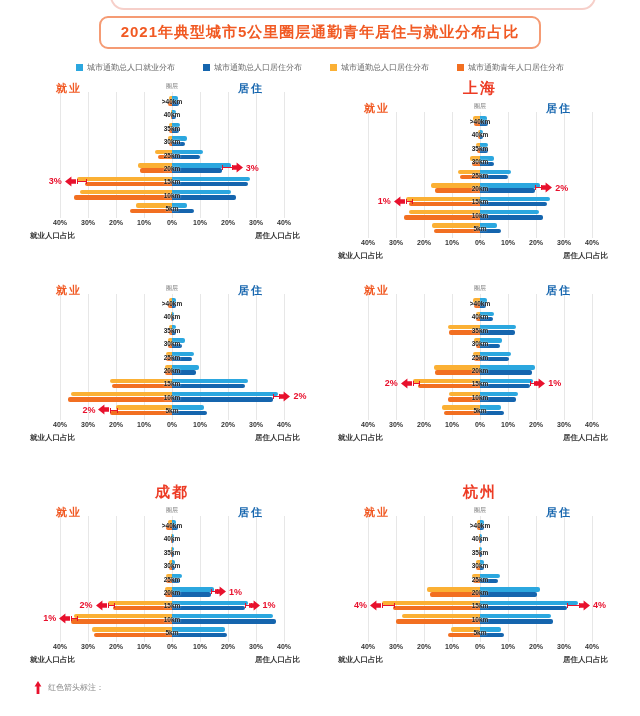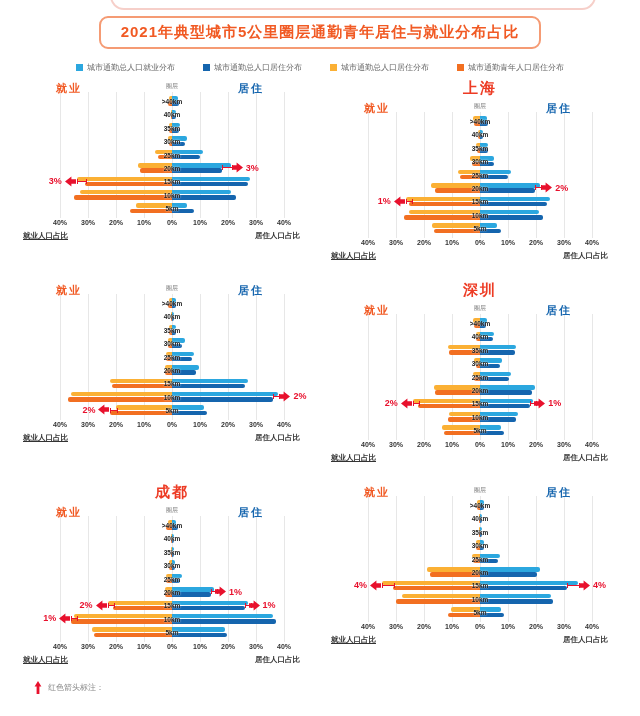--- a/index.html
+++ b/index.html
@@ -36,21 +36,21 @@
   .gridline{position:absolute;top:13px;height:126px;width:1px;background:var(--c-grid);}
   .bar{position:absolute;height:4.4px;}
   .bar.lft{border-radius:2px 0 0 2px;}
   .bar.rgt{border-radius:0 2px 2px 0;}
   .catlabel{
     position:absolute;width:40px;text-align:center;font-size:6.5px;font-weight:bold;color:#222;
     line-height:13.4px;z-index:3;text-shadow:0 0 2px rgba(255,255,255,.95);
   }
   .tick{position:absolute;top:140px;transform:translateX(-50%);font-size:7px;font-weight:600;color:#333;}
   .caption{position:absolute;top:152px;font-size:7.5px;font-weight:600;color:#333;}
-  .caption.cap-l{left:1px;text-decoration:underline;}
+  .caption.cap-l{left:8px;}
   .caption.cap-r{left:190px;width:88px;text-align:right;}
   .errbar{position:absolute;height:5px;border-left:1.2px solid var(--c-red);border-right:1.2px solid var(--c-red);z-index:4;}
   .errbar::before{content:'';position:absolute;left:0;right:0;top:50%;height:1.2px;margin-top:-0.6px;background:var(--c-red);}
   .ann-arrow{position:absolute;width:11px;height:11px;z-index:5;line-height:0;}
   .ann-label{position:absolute;font-size:9px;font-weight:bold;color:var(--c-red);z-index:5;line-height:12px;white-space:nowrap;}
   .note{display:flex;align-items:center;gap:6px;margin:12px 0 0 34px;font-size:8px;color:#999;}
   .note .txt{white-space:nowrap;}
 </style>
 </head>
 <body>
@@ -320,21 +320,20 @@
         <div class="tick" style="left: 150px;">0%</div>
         <div class="tick" style="left: 178px;">10%</div>
         <div class="tick" style="left: 206px;">20%</div>
         <div class="tick" style="left: 234px;">30%</div>
         <div class="tick" style="left: 262px;">40%</div>
         <div class="caption cap-l">就业人口占比</div>
         <div class="caption cap-r">居住人口占比</div>
       </div>
     </div>
     <div class="chart">
-      <div class="chart-title">深圳</div>
       <div class="plot">
         <div class="gridline" style="left: 38px;"></div>
         <div class="gridline" style="left: 66px;"></div>
         <div class="gridline" style="left: 94px;"></div>
         <div class="gridline" style="left: 122px;"></div>
         <div class="gridline" style="left: 150px;"></div>
         <div class="gridline" style="left: 178px;"></div>
         <div class="gridline" style="left: 206px;"></div>
         <div class="gridline" style="left: 234px;"></div>
         <div class="gridline" style="left: 262px;"></div>
@@ -496,20 +495,21 @@
         <div class="tick" style="left: 150px;">0%</div>
         <div class="tick" style="left: 178px;">10%</div>
         <div class="tick" style="left: 206px;">20%</div>
         <div class="tick" style="left: 234px;">30%</div>
         <div class="tick" style="left: 262px;">40%</div>
         <div class="caption cap-l">就业人口占比</div>
         <div class="caption cap-r">居住人口占比</div>
       </div>
     </div>
     <div class="chart">
+      <div class="chart-title">杭州</div>
       <div class="plot">
         <div class="gridline" style="left: 38px;"></div>
         <div class="gridline" style="left: 66px;"></div>
         <div class="gridline" style="left: 94px;"></div>
         <div class="gridline" style="left: 122px;"></div>
         <div class="gridline" style="left: 150px;"></div>
         <div class="gridline" style="left: 178px;"></div>
         <div class="gridline" style="left: 206px;"></div>
         <div class="gridline" style="left: 234px;"></div>
         <div class="gridline" style="left: 262px;"></div>

